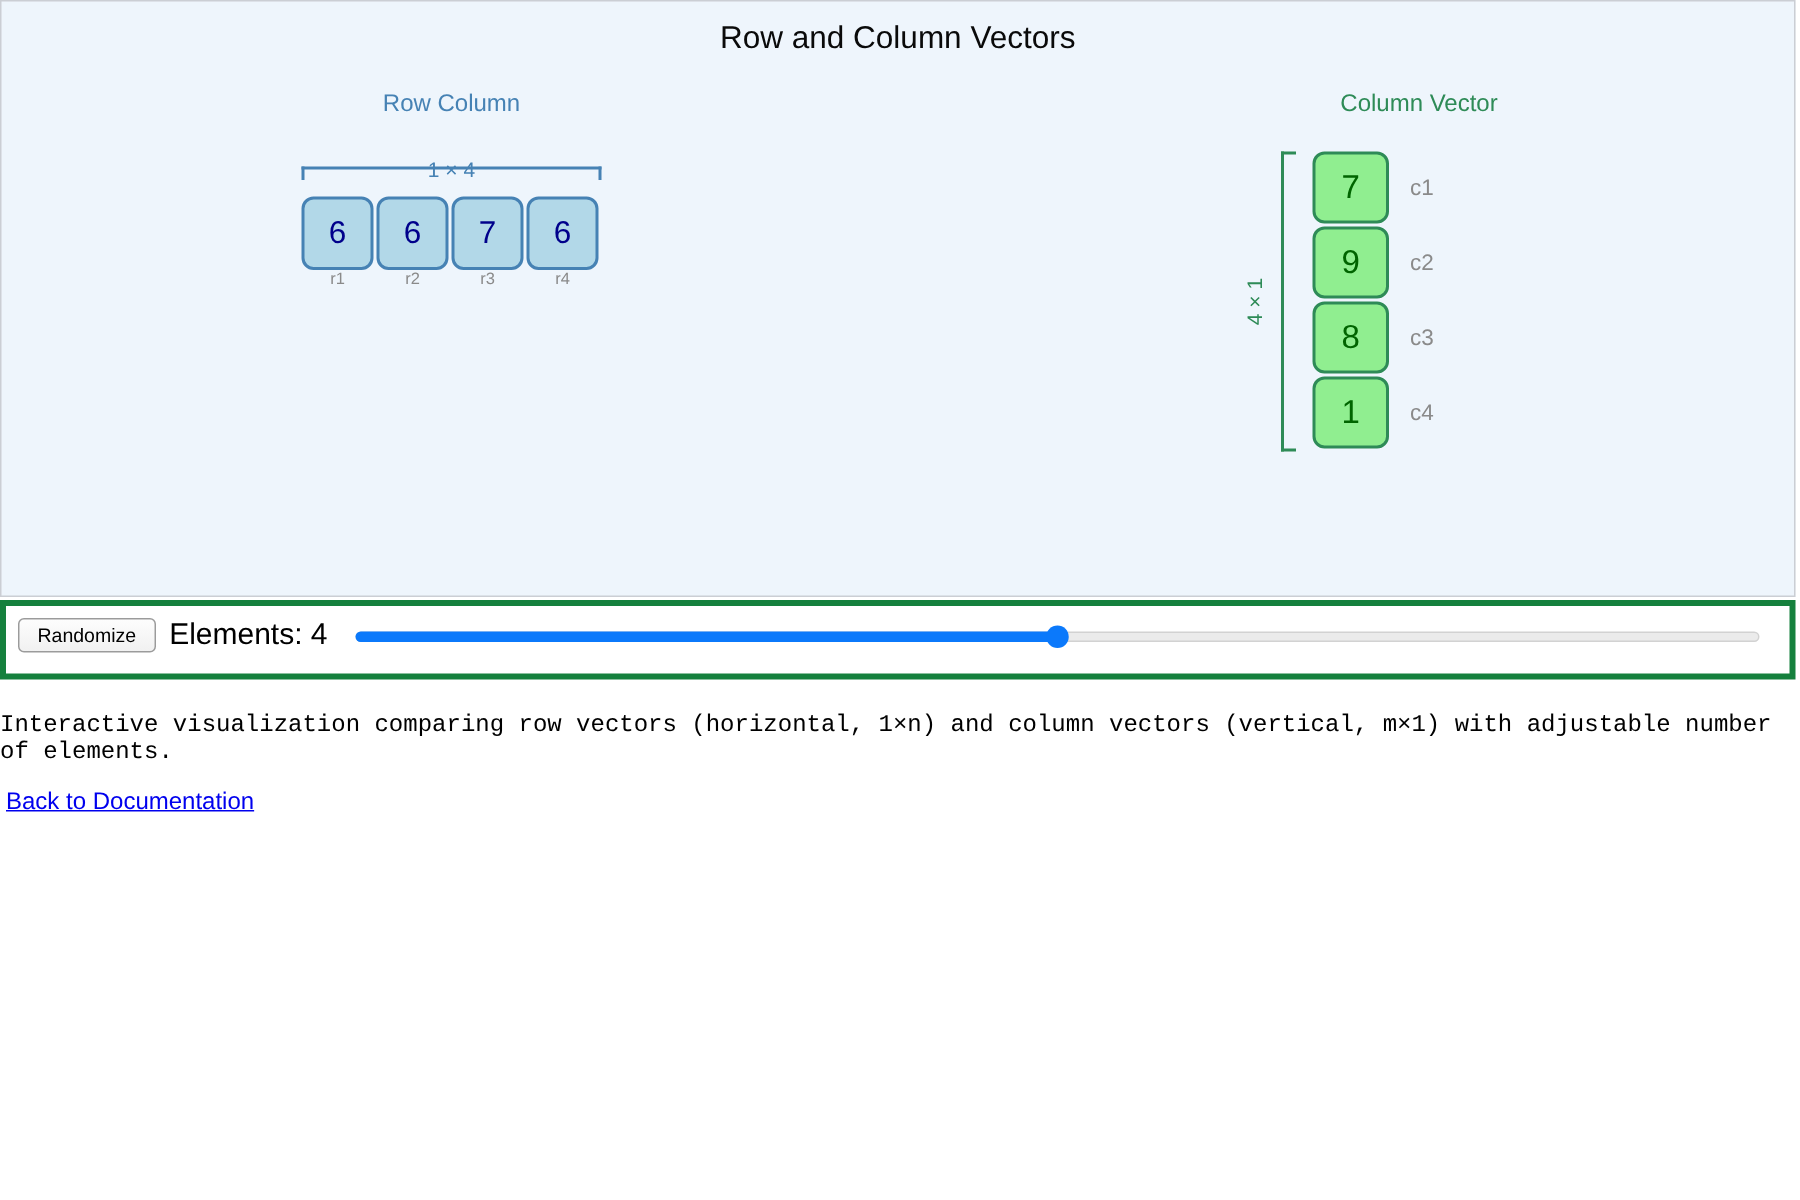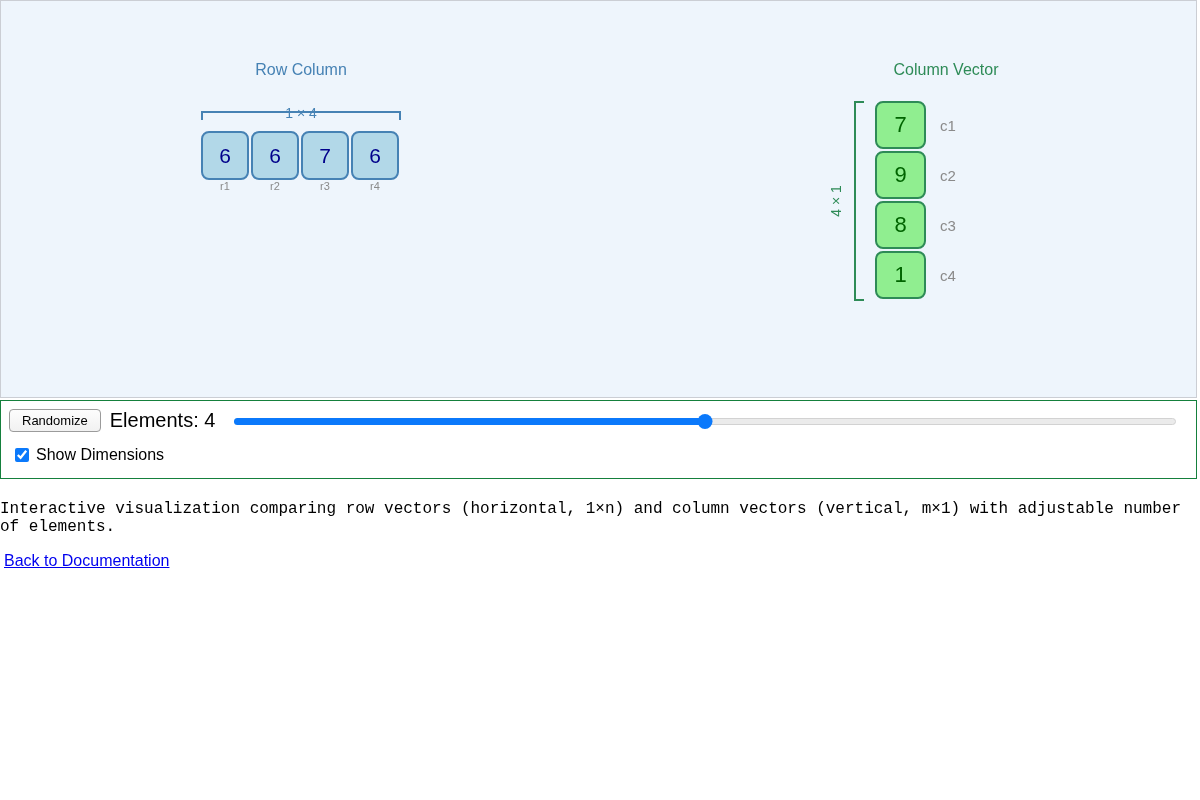--- a/index.html
+++ b/index.html
@@ -112,21 +112,21 @@
   .cindex {
     margin-left: 14px;
     font-size: 15px;
     color: #8a8a8a;
   }
 
   
   .controls-panel {
     margin-top: 2px;
     width: 1197px;
-    border: 1px solid #15803d;
+    border: 4px solid #15803d;
     background: #fff;
     padding: 8px 20px 14px 8px;
   }
   .controls-row1 { display: flex; align-items: center; }
   .randomize-btn {
     font-family: "Liberation Sans", sans-serif;
     font-size: 13px;
     color: #000;
     background: linear-gradient(#fdfdfd, #f1f1f1);
     border: 1px solid #9b9b9b;
@@ -194,20 +194,21 @@
     font-size: 16px;
     color: var(--link_blue);
     text-decoration: underline;
     cursor: pointer;
   }
 </style>
 </head>
 <body>
 
 <div class="viz-panel">
+  <div class="viz-title">Row and Column Vectors</div>
 
   <div class="group-label row-label">Row Column</div>
   <div class="dim-label row-dim">1 × 4</div>
   <div class="row-bracket"></div>
   <div class="row-cells" id="row-cells">
       <div class="rcell-wrap">
         <div class="rcell">6</div>
         <div class="rindex">r1</div>
       </div>
       <div class="rcell-wrap">
@@ -250,22 +251,18 @@
 <div class="controls-panel">
   <div class="controls-row1">
     <button class="randomize-btn">Randomize</button>
     <span class="elements-label">Elements: 4</span>
     <div class="slider">
       <div class="slider-track"></div>
       <div class="slider-fill" id="slider-fill" style="width: 50%;"></div>
       <div class="slider-thumb" id="slider-thumb" style="left: 50%;"></div>
     </div>
   </div>
-  <div class="controls-row2">
-    <input type="checkbox" class="dims-checkbox" id="dims-checkbox" checked="" style="">
-    <span class="dims-label">Show Dimensions</span>
-  </div>
 </div>
 
 <p class="description">Interactive visualization comparing row vectors (horizontal, 1×n) and column vectors (vertical, m×1) with adjustable number of elements.</p>
 <p class="back-link-p">
   <a href="#" class="back-link">Back to Documentation</a>
 </p>
 
 </body></html>

